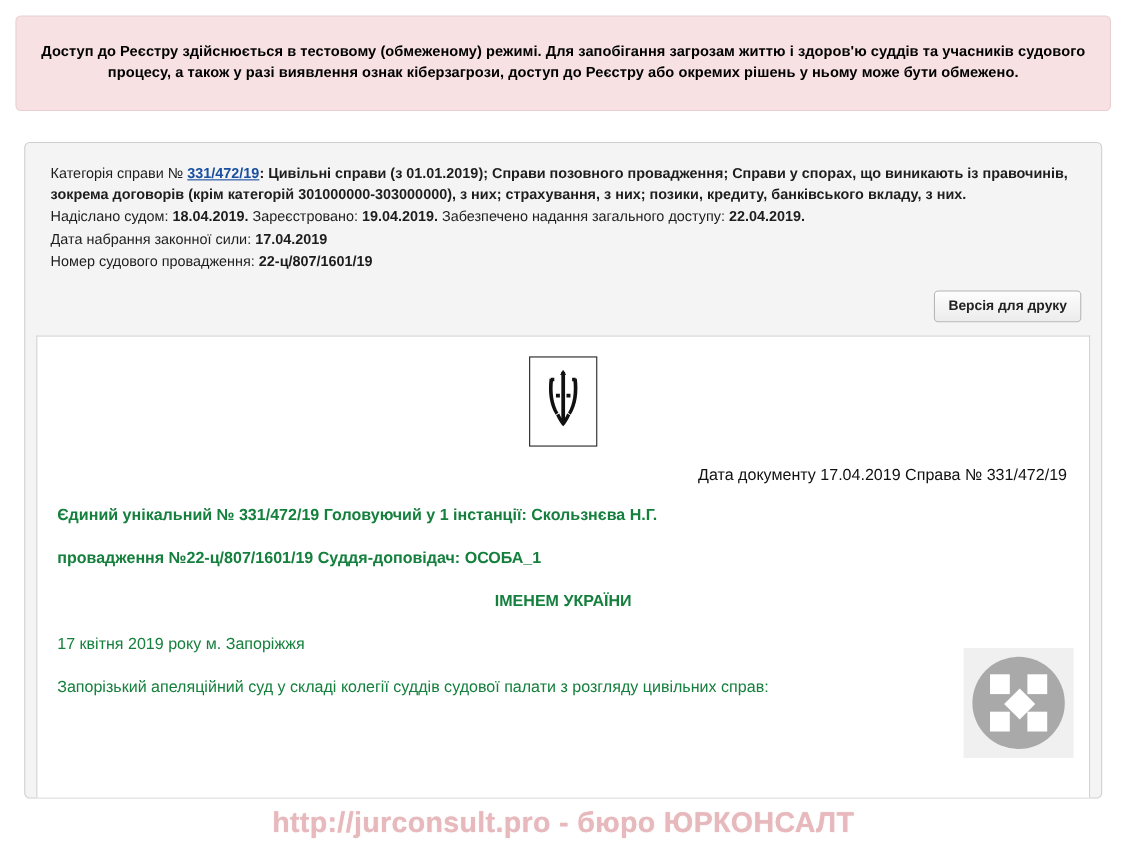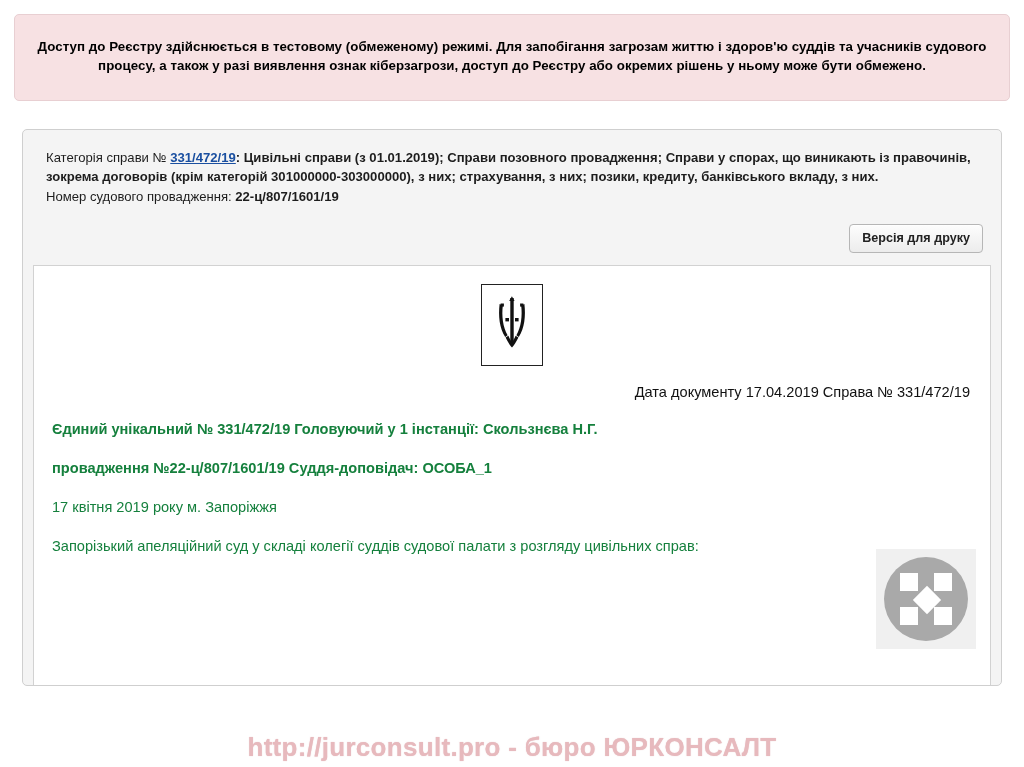--- a/index.html
+++ b/index.html
@@ -188,20 +188,26 @@
 
 <div class="warning-banner">
   <p class="warning-text">Доступ до Реєстру здійснюється в тестовому (обмеженому) режимі. Для запобігання загрозам життю і здоров'ю суддів та учасників судового процесу, а також у разі виявлення ознак кіберзагрози, доступ до Реєстру або окремих рішень у ньому може бути обмежено.</p>
 </div>
 
 <div class="case-card">
 
   <div class="meta-block">
     <p class="meta-line">
       <span>Категорія справи № </span><a class="cat-link" href="#">331/472/19</a><span class="meta-strong">: Цивільні справи (з 01.01.2019); Справи позовного провадження; Справи у спорах, що виникають із правочинів, зокрема договорів (крім категорій 301000000-303000000), з них; страхування, з них; позики, кредиту, банківського вкладу, з них.</span>
+    </p>
+    <p class="meta-line">
+      <span>Надіслано судом: </span><span class="meta-strong">18.04.2019.</span><span> Зареєстровано: </span><span class="meta-strong">19.04.2019.</span><span> Забезпечено надання загального доступу: </span><span class="meta-strong">22.04.2019.</span>
+    </p>
+    <p class="meta-line">
+      <span>Дата набрання законної сили: </span><span class="meta-strong">17.04.2019</span>
     </p>
     <p class="meta-line">
       <span>Номер судового провадження: </span><span class="meta-strong">22-ц/807/1601/19</span>
     </p>
   </div>
 
   <div class="print-row">
     <button class="print-button">Версія для друку</button>
   </div>
 
@@ -226,20 +232,21 @@
     </div>
 
     <div class="doc-date-line">Дата документу 17.04.2019 Справа № 331/472/19</div>
 
 
     <div class="doc-para bold">Єдиний унікальний № 331/472/19 Головуючий у 1 інстанції: Скользнєва Н.Г.</div>
 
     <div class="doc-para bold">провадження №22-ц/807/1601/19 Суддя-доповідач: ОСОБА_1</div>
 
 
+    <div class="doc-para bold center">ІМЕНЕМ УКРАЇНИ</div>
 
     <div class="doc-para">17 квітня 2019 року м. Запоріжжя</div>
 
     <div class="doc-para">Запорізький апеляційний суд у складі колегії суддів судової палати з розгляду цивільних справ:</div>
 
     <div class="wm-logo">
       <div class="wm-circle">
         <div class="wm-cross">
           <span class="tl"></span>
           <span class="tr"></span>

